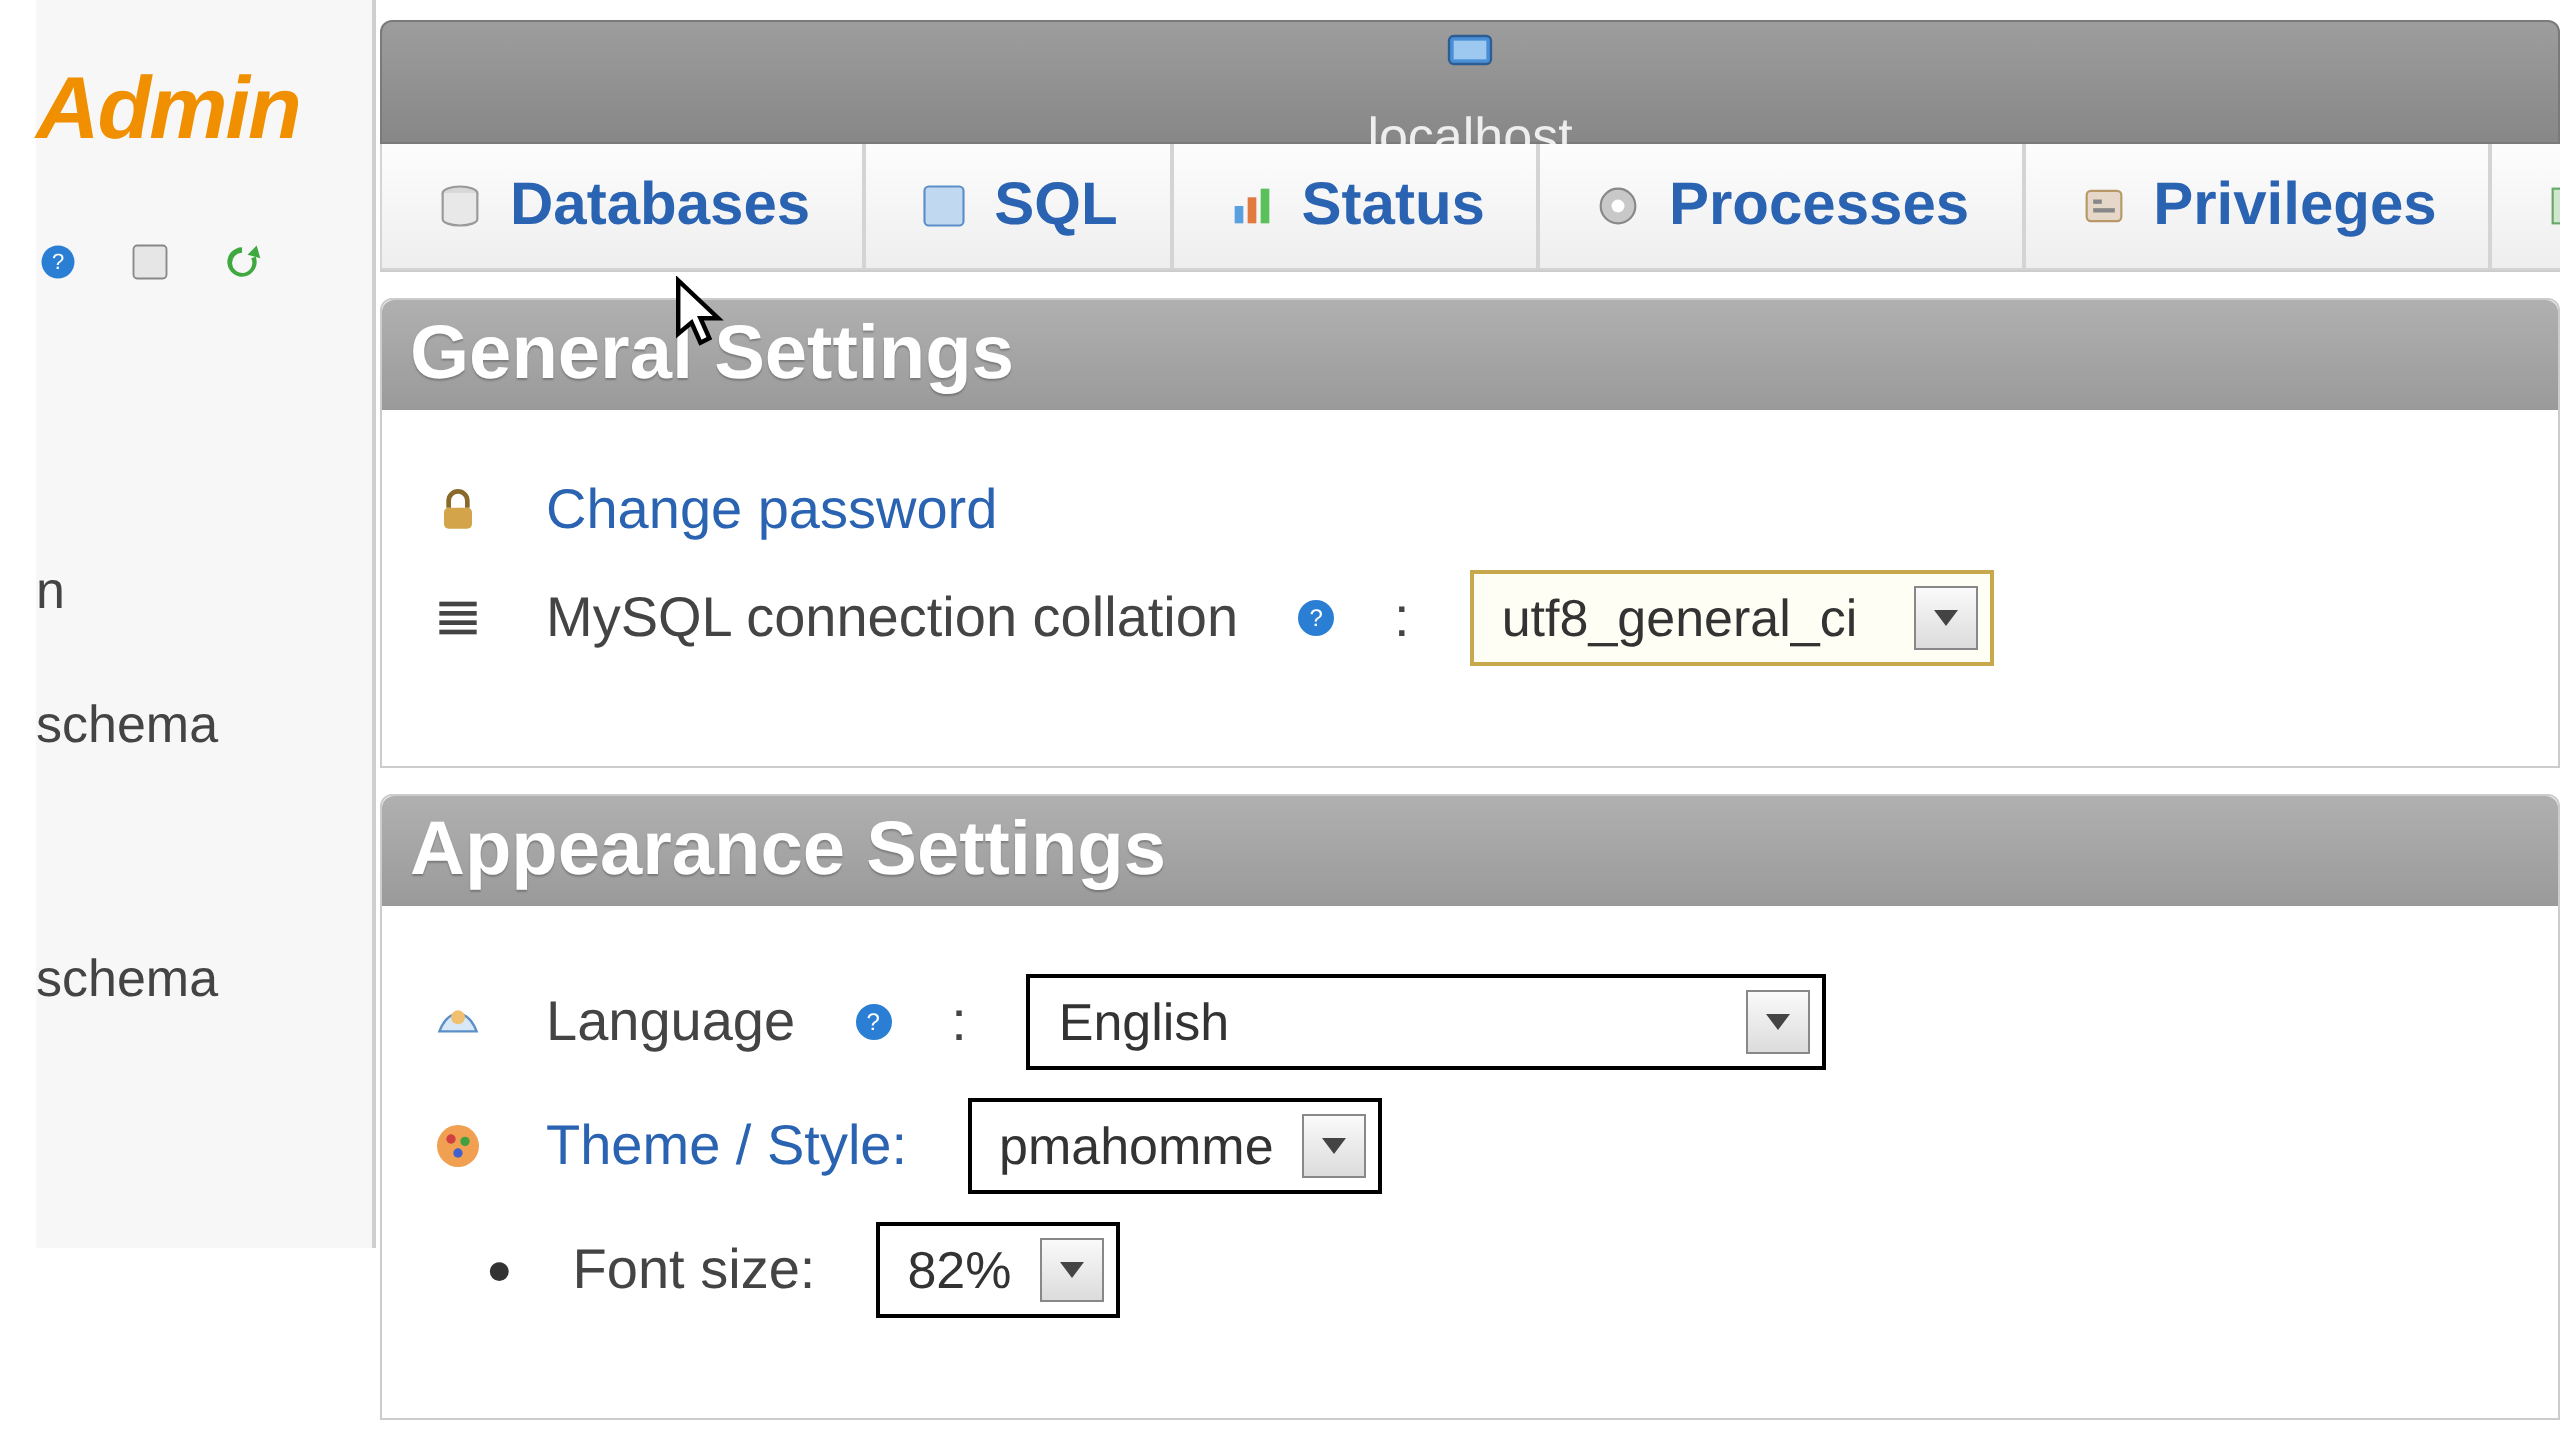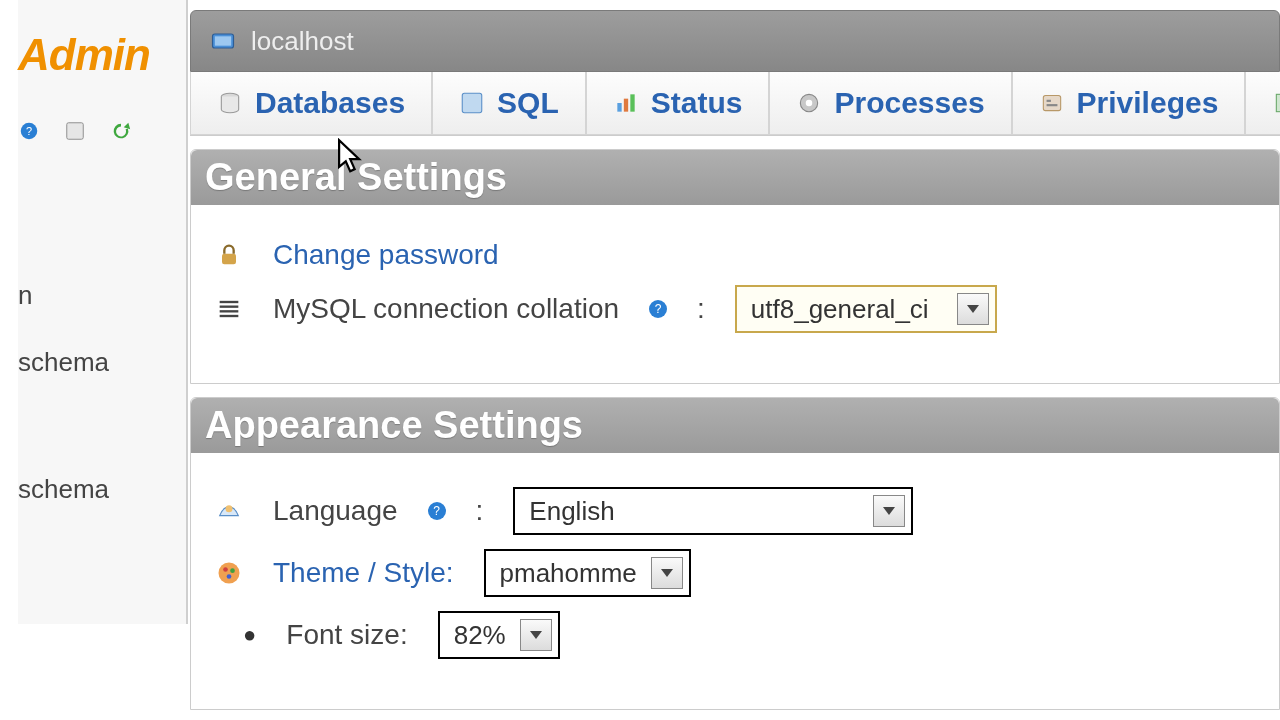--- a/index.html
+++ b/index.html
@@ -64,20 +64,21 @@
   background: linear-gradient(#9d9d9d, #878787);
   border: 1px solid #7a7a7a;
   border-radius: 6px 6px 0 0;
   height: 62px;
   display: flex;
   align-items: center;
   padding: 0 18px;
   color: #eee;
   font-size: 26px;
   gap: 14px;
+  flex-direction: column;
 }
 .tabs {
   display: flex;
   height: 64px;
   border-bottom: 1px solid #ccc;
 }
 .tab {
   border: 1px solid #d4d4d4;
   border-top: none;
   background: linear-gradient(#fdfdfd, #eeeeee);

